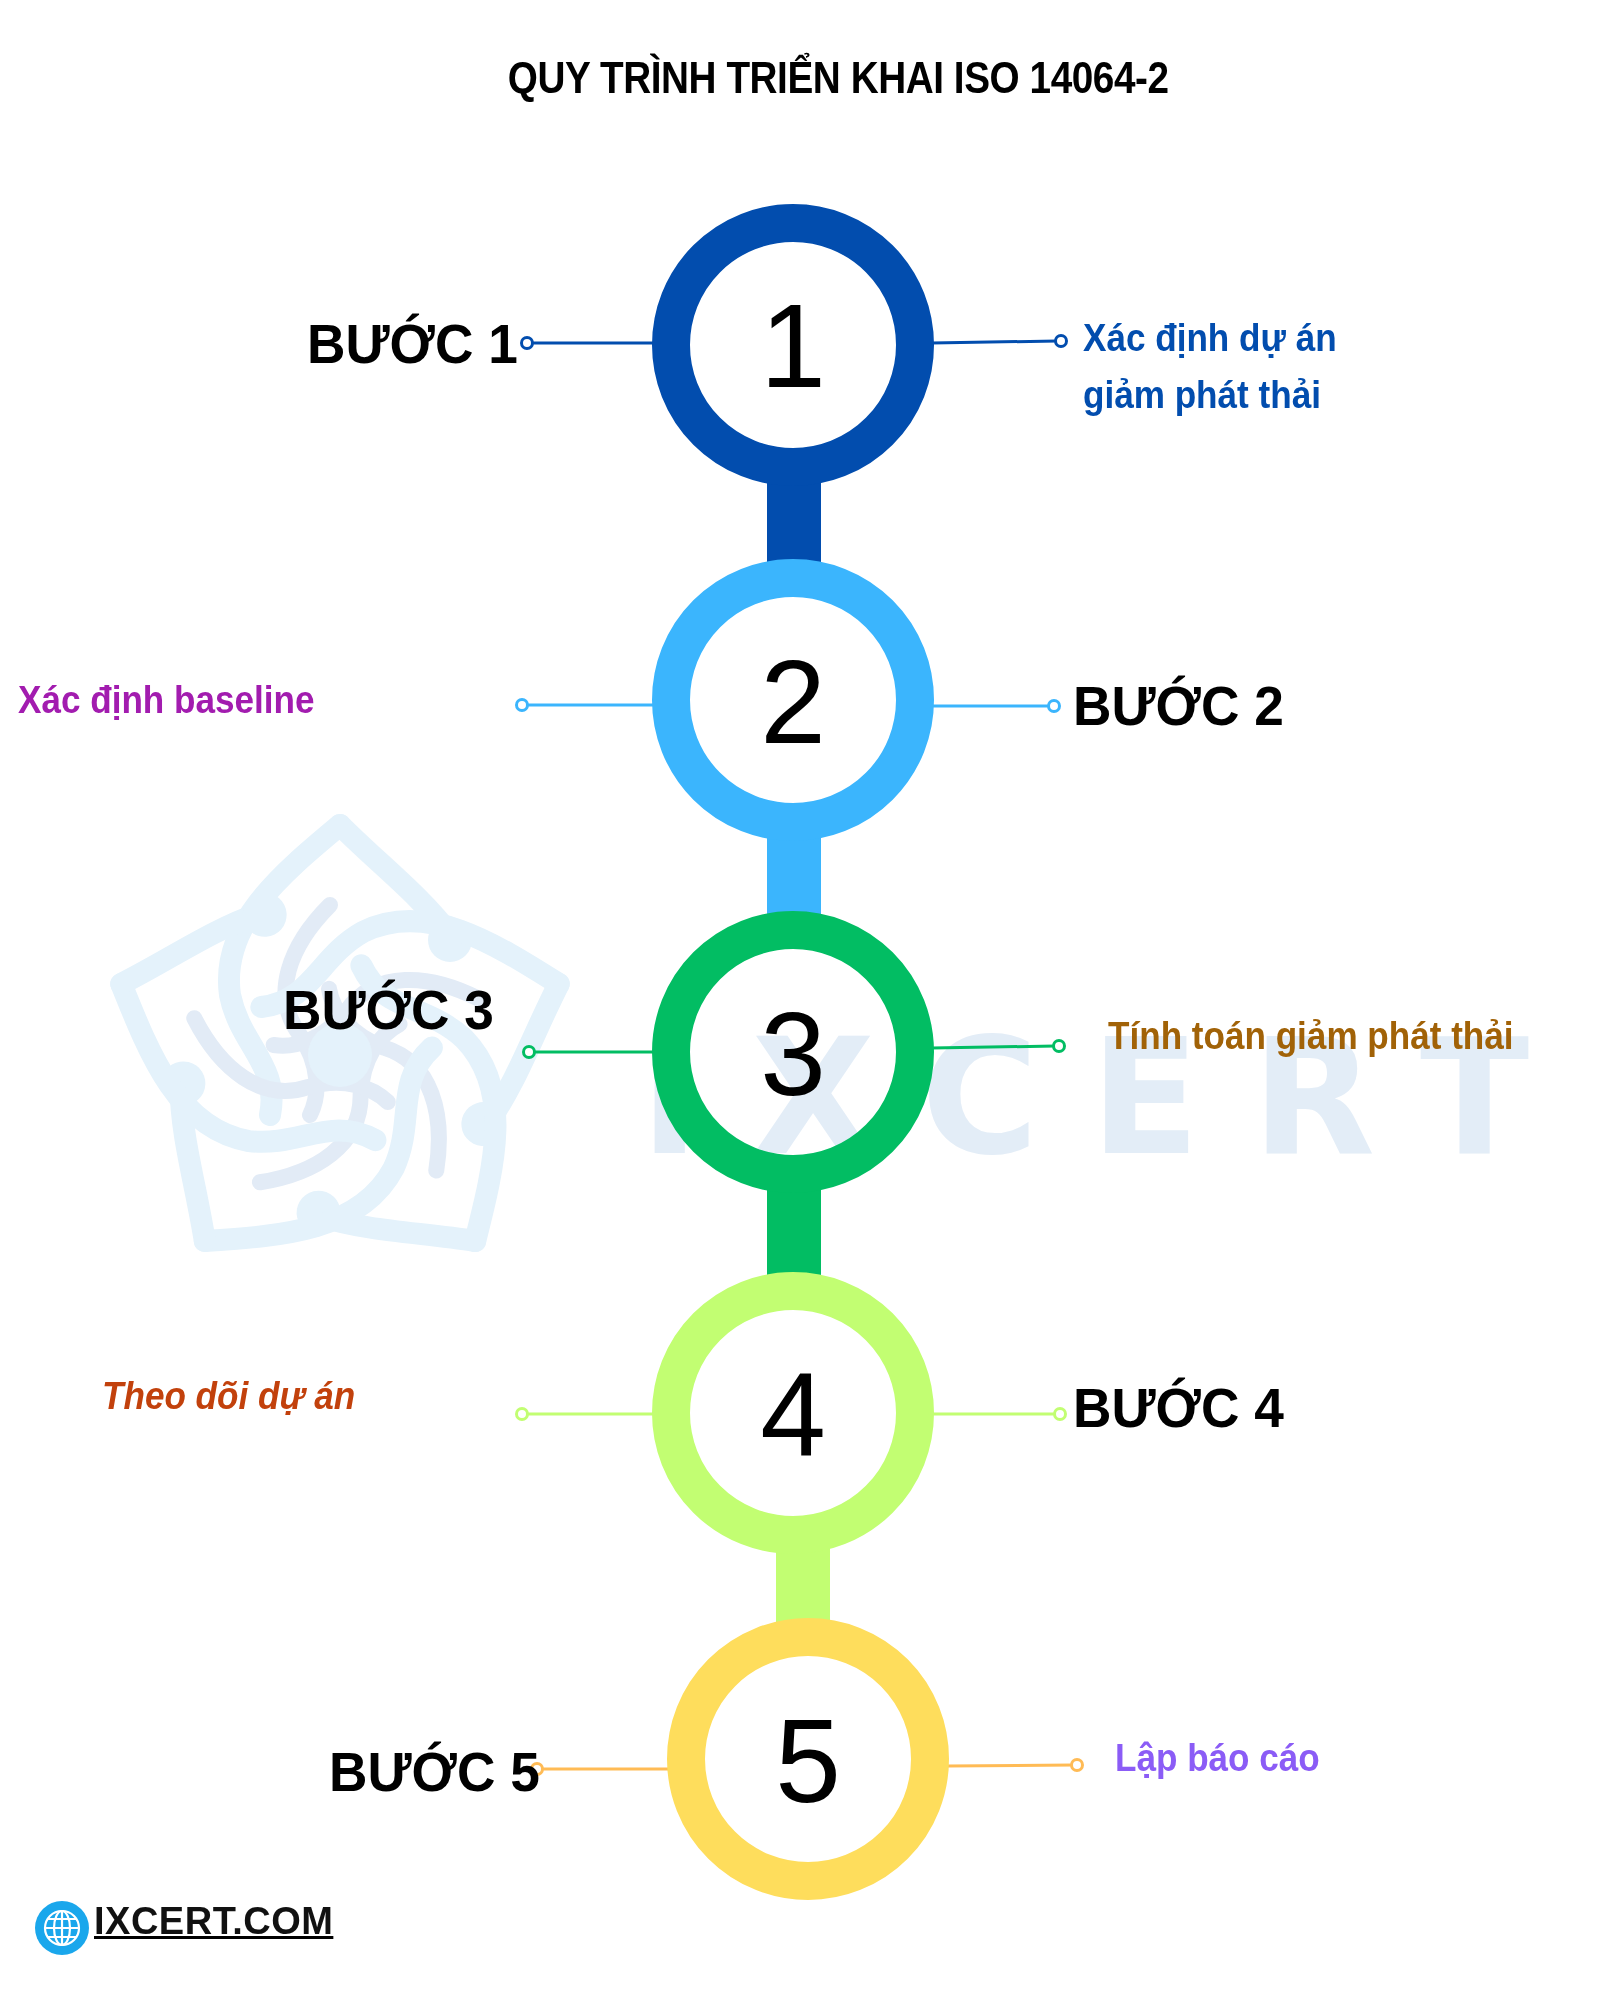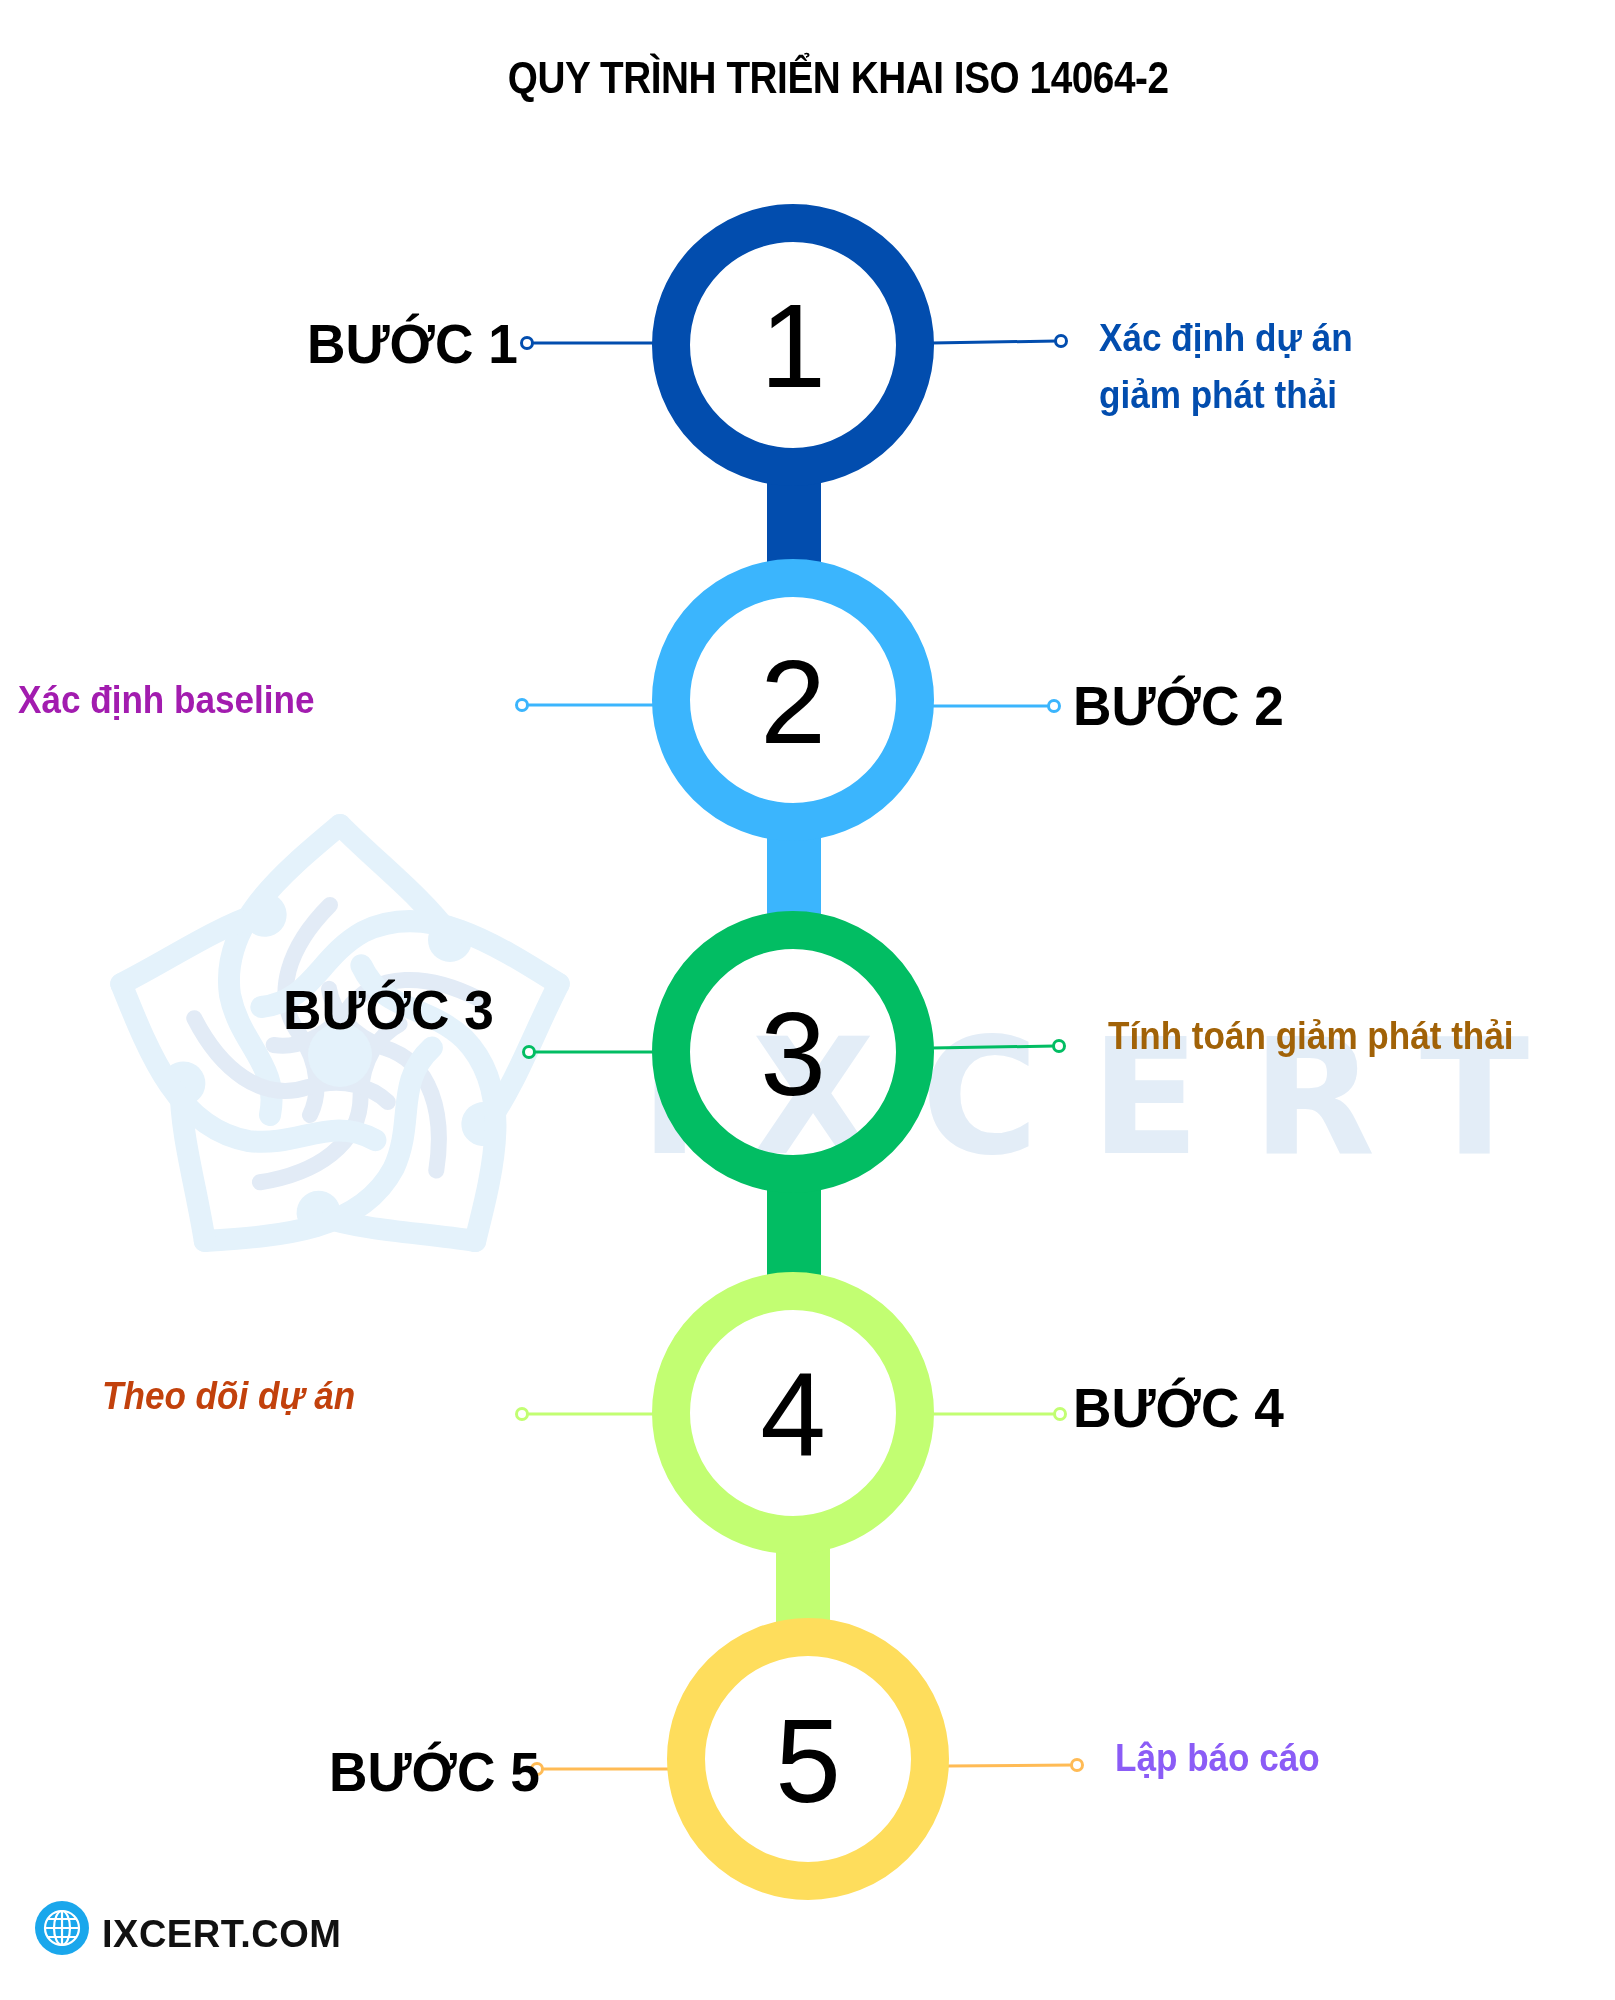--- a/index.html
+++ b/index.html
@@ -7,21 +7,21 @@
   svg.layer{position:absolute;left:0;top:0;}
   .title{position:absolute;left:0;width:1615px;top:52px;text-align:center;font-weight:bold;font-size:45px;color:#000;letter-spacing:-0.5px;white-space:nowrap;margin-left:31px;}
   .title span{display:inline-block;transform:scaleX(0.86);transform-origin:center;}
   .step{position:absolute;font-weight:bold;font-size:56px;color:#000;white-space:nowrap;line-height:1;}
   .desc{position:absolute;font-weight:bold;font-size:39px;white-space:nowrap;line-height:1.45;}
   .desc span, .step span{display:inline-block;transform-origin:left center;}
   .desc span{transform:scaleX(0.9);}
   .step span{transform:scaleX(0.95);}
   .num{position:absolute;width:200px;text-align:center;font-size:118px;color:#000;line-height:1;font-family:"Liberation Sans",sans-serif;}
   .wm-text{position:absolute;left:640px;top:1018px;font-weight:900;font-size:160px;color:#e3edf7;letter-spacing:52px;white-space:nowrap;line-height:1;font-family:"DejaVu Sans",sans-serif;}
-  .footer{position:absolute;left:34px;top:1900px;height:56px;display:flex;align-items:flex-end;gap:12px;}
+  .footer{position:absolute;left:34px;top:1900px;height:56px;display:flex;align-items:flex-start;gap:4px;text-decoration:underline;}
   .footer-text{font-weight:bold;font-size:38px;color:#111;letter-spacing:0.5px;}
 </style>
 </head>
 <body>
 
 <div class="title"><span>QUY TRÌNH TRIỂN KHAI ISO 14064-2</span></div>
 
 <svg class="layer" width="1615" height="2000" style="opacity:1">
   <g transform="translate(340,1055)" fill="none" stroke-linecap="round" stroke-linejoin="round">
     <g id="petal">
@@ -84,21 +84,21 @@
 <div class="num" style="left:693px;top:995px;">3</div>
 <div class="num" style="left:693px;top:1356px;">4</div>
 <div class="num" style="left:708px;top:1702px;">5</div>
 
 <div class="step" style="left:283px;top:316px;margin-left:24px;"><span>BƯỚC 1</span></div>
 <div class="step" style="left:1073px;top:678px;"><span>BƯỚC 2</span></div>
 <div class="step" style="left:283px;top:982px;"><span>BƯỚC 3</span></div>
 <div class="step" style="left:1073px;top:1380px;"><span>BƯỚC 4</span></div>
 <div class="step" style="left:292px;top:1744px;margin-left:37px;"><span>BƯỚC 5</span></div>
 
-<div class="desc" style="left:1083px;top:310px;color:#024DAE;margin-left:16px;">
+<div class="desc" style="left:1083px;top:310px;color:#024DAE;">
   <span>Xác định dự án</span><br>
   <span>giảm phát thải</span>
 </div>
 <div class="desc" style="left:18px;top:672px;color:#a21caf;"><span>Xác định baseline</span></div>
 <div class="desc" style="left:1108px;top:1008px;color:#a16207;"><span>Tính toán giảm phát thải</span></div>
 <div class="desc" style="left:102px;top:1368px;color:#c2410c;font-style:italic;"><span>Theo dõi dự án</span></div>
 <div class="desc" style="left:1115px;top:1730px;color:#8b5cf6;"><span>Lập báo cáo</span></div>
 
 <div class="footer">
   <svg width="56" height="56" viewBox="0 0 56 56">

